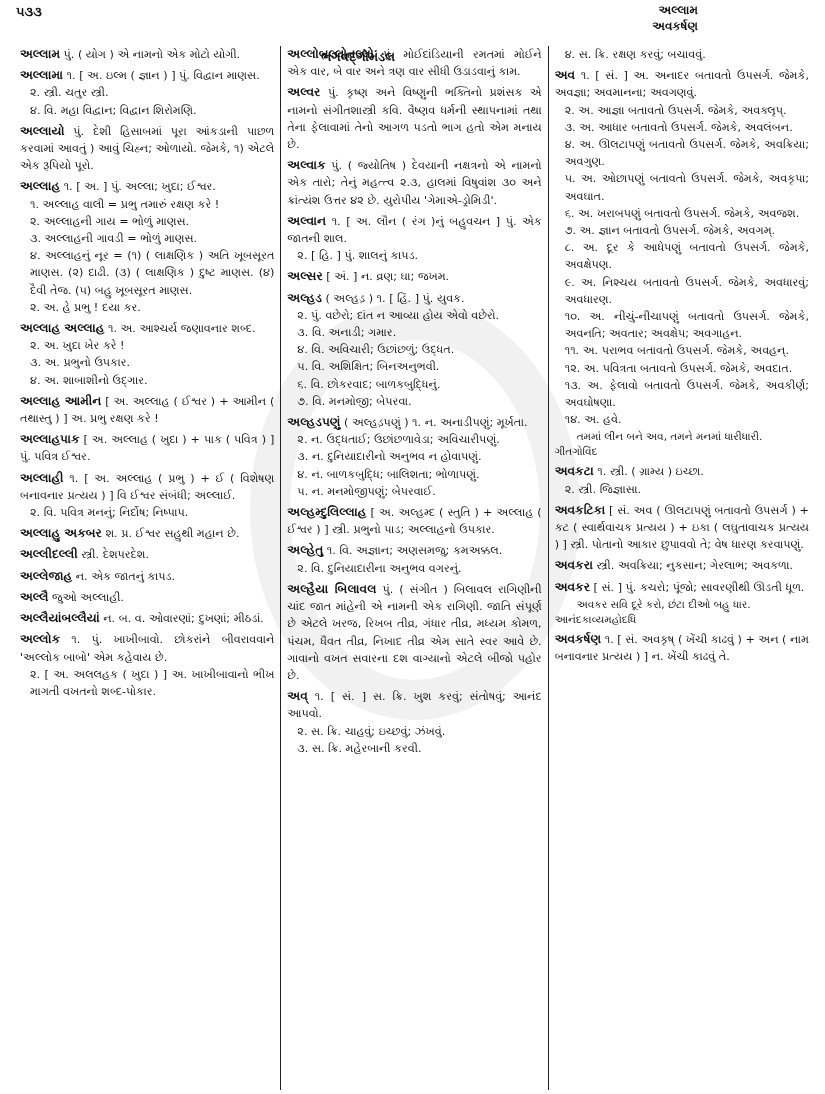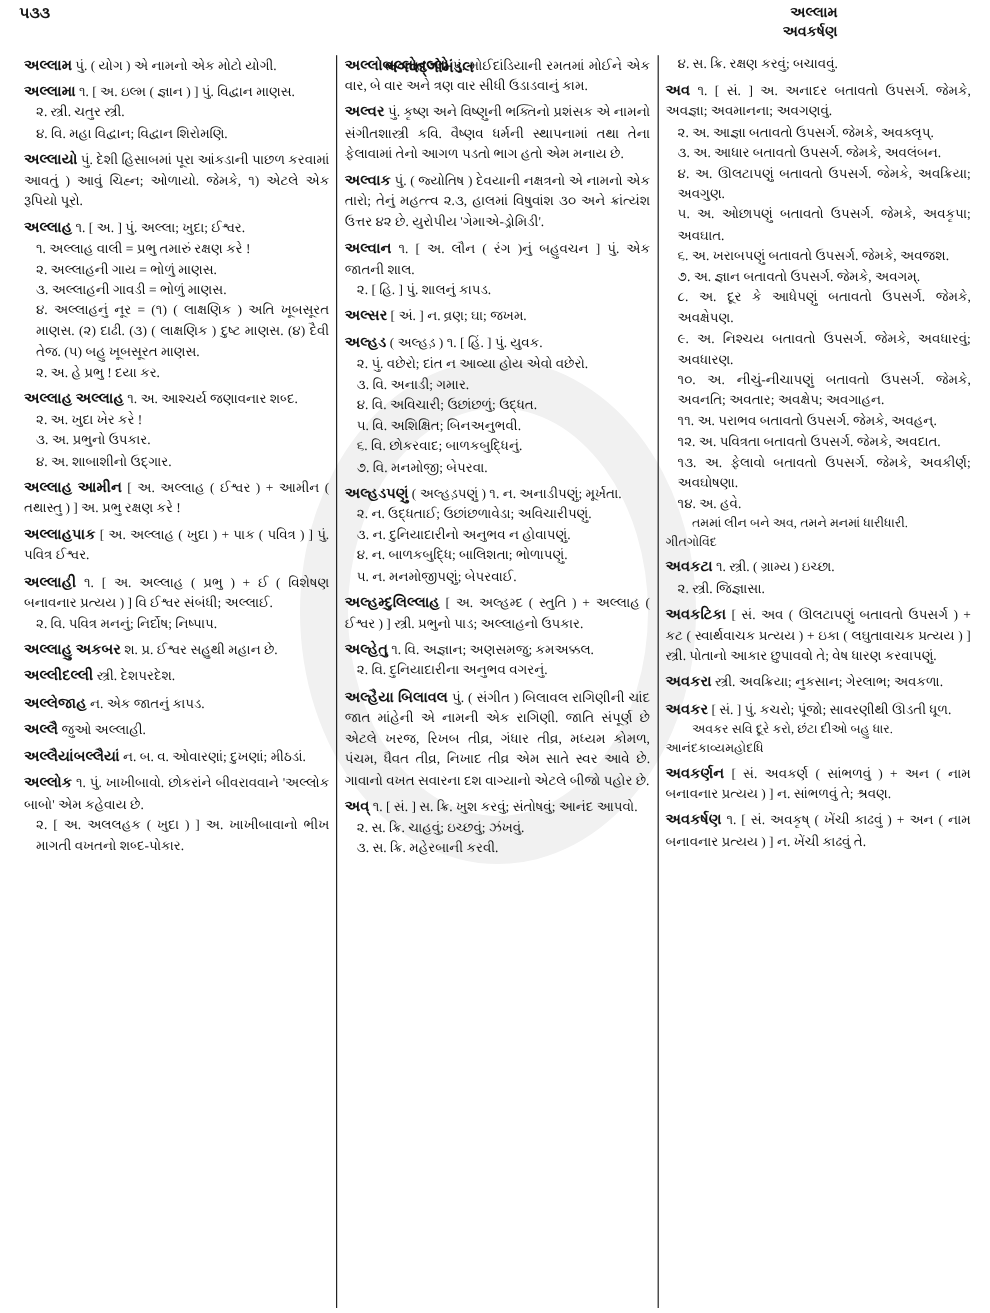--- a/index.html
+++ b/index.html
@@ -4,21 +4,21 @@
 <style>
   html, body { margin:0; padding:0; background:#ffffff; }
   body { width:825px; height:1094px; overflow:hidden; position:relative;
          font-family:"DejaVu Sans", sans-serif; color:#141414; }
   .watermark { position:absolute; left:250px; top:300px; width:330px; height:420px;
                border-radius:50%; border:40px solid #f1f1f1; box-sizing:border-box; z-index:0; }
   .header { position:absolute; left:0; top:0; width:716px; height:44px; z-index:1; }
   .page-no { position:absolute; left:16px; top:4px; font-size:13px; font-weight:bold; }
   .run-title { position:absolute; left:0; right:0; top:4px; text-align:center; font-size:13px; font-weight:bold;margin-top:45px; }
   .guide { position:absolute; right:18px; top:2px; text-align:right; font-size:12px; font-weight:bold; line-height:16px; }
-  .cols { position:absolute; top:46px; left:14px; right:10px; bottom:4px; display:flex; z-index:1;font-family:Liberation Serif, serif; }
+  .cols { position:absolute; top:46px; left:14px; right:10px; bottom:4px; display:flex; z-index:1; }
   .col { flex:1; padding:0 6px; box-sizing:border-box; }
   .col + .col { border-left:1.5px solid #222; }
   .entry { font-size:11.2px; line-height:17.2px; margin-bottom:4px; text-align:justify; }
   .hw { font-weight:bold; font-size:12.2px; }
   .sense { font-size:11.2px; line-height:17.2px; padding-left:10px; text-align:justify; }
   .quote { font-size:10.5px; line-height:16px; padding-left:22px; }
   .attrib { font-size:10.5px; line-height:15px; text-align:left; }
 </style>
 </head>
 <body>
@@ -66,16 +66,15 @@
     </div>
   <div class="col">
       <div class="entry">
         <div class="sense">૪. સ. ક્રિ. રક્ષણ કરવું; બચાવવું.</div>
       </div>
       <div class="entry"><span class="hw">અવ</span> <span>૧. [ સં. ] અ. અનાદર બતાવતો ઉપસર્ગ. જેમકે, અવજ્ઞા; અવમાનના; અવગણવું.</span><div class="sense">૨. અ. આજ્ઞા બતાવતો ઉપસર્ગ. જેમકે, અવક્લૃપ્.</div><div class="sense">૩. અ. આધાર બતાવતો ઉપસર્ગ. જેમકે, અવલંબન.</div><div class="sense">૪. અ. ઊલટાપણું બતાવતો ઉપસર્ગ. જેમકે, અવક્રિયા; અવગુણ.</div><div class="sense">૫. અ. ઓછાપણું બતાવતો ઉપસર્ગ. જેમકે, અવકૃપા; અવઘાત.</div><div class="sense">૬. અ. ખરાબપણું બતાવતો ઉપસર્ગ. જેમકે, અવજશ.</div><div class="sense">૭. અ. જ્ઞાન બતાવતો ઉપસર્ગ. જેમકે, અવગમ્.</div><div class="sense">૮. અ. દૂર કે આધેપણું બતાવતો ઉપસર્ગ. જેમકે, અવક્ષેપણ.</div><div class="sense">૯. અ. નિશ્ચય બતાવતો ઉપસર્ગ. જેમકે, અવધારવું; અવધારણ.</div><div class="sense">૧૦. અ. નીચું-નીચાપણું બતાવતો ઉપસર્ગ. જેમકે, અવનતિ; અવતાર; અવક્ષેપ; અવગાહન.</div><div class="sense">૧૧. અ. પરાભવ બતાવતો ઉપસર્ગ. જેમકે, અવહન્.</div><div class="sense">૧૨. અ. પવિત્રતા બતાવતો ઉપસર્ગ. જેમકે, અવદાત.</div><div class="sense">૧૩. અ. ફેલાવો બતાવતો ઉપસર્ગ. જેમકે, અવકીર્ણ; અવઘોષણા.</div><div class="sense">૧૪. અ. હવે.</div><div class="quote">તમમાં લીન બને અવ, તમને મનમાં ધારીધારી.</div><div class="attrib">ગીતગોવિંદ</div></div>
       <div class="entry"><span class="hw">અવકટા</span> <span>૧. સ્ત્રી. ( ગ્રામ્ય ) ઇચ્છા.</span><div class="sense">૨. સ્ત્રી. જિજ્ઞાસા.</div></div>
       <div class="entry"><span class="hw">અવકટિકા</span> <span>[ સં. અવ ( ઊલટાપણું બતાવતો ઉપસર્ગ ) + કટ ( સ્વાર્થવાચક પ્રત્યય ) + ઇકા ( લઘુતાવાચક પ્રત્યય ) ] સ્ત્રી. પોતાનો આકાર છુપાવવો તે; વેષ ધારણ કરવાપણું.</span></div>
       <div class="entry"><span class="hw">અવકરા</span> <span>સ્ત્રી. અવક્રિયા; નુકસાન; ગેરલાભ; અવકળા.</span></div>
       <div class="entry"><span class="hw">અવકર</span> <span>[ સં. ] પું. કચરો; પૂંજો; સાવરણીથી ઊડતી ધૂળ.</span><div class="quote">અવકર સવિ દૂરે કરો, છંટા દીઓ બહુ ધાર.</div><div class="attrib">આનંદકાવ્યમહોદધિ</div></div>
-      <div class="entry"><span class="hw">અવકર્ણન</span> <span>[ સં. અવકર્ણ ( સાંભળવું ) + અન ( નામ બનાવનાર પ્રત્યય ) ] ન. સાંભળવું તે; શ્રવણ.</span></div>
       <div class="entry"><span class="hw">અવકર્ષણ</span> <span>૧. [ સં. અવકૃષ્ ( ખેંચી કાઢવું ) + અન ( નામ બનાવનાર પ્રત્યય ) ] ન. ખેંચી કાઢવું તે.</span></div>
     </div>
 </div>
 
 </body></html>

